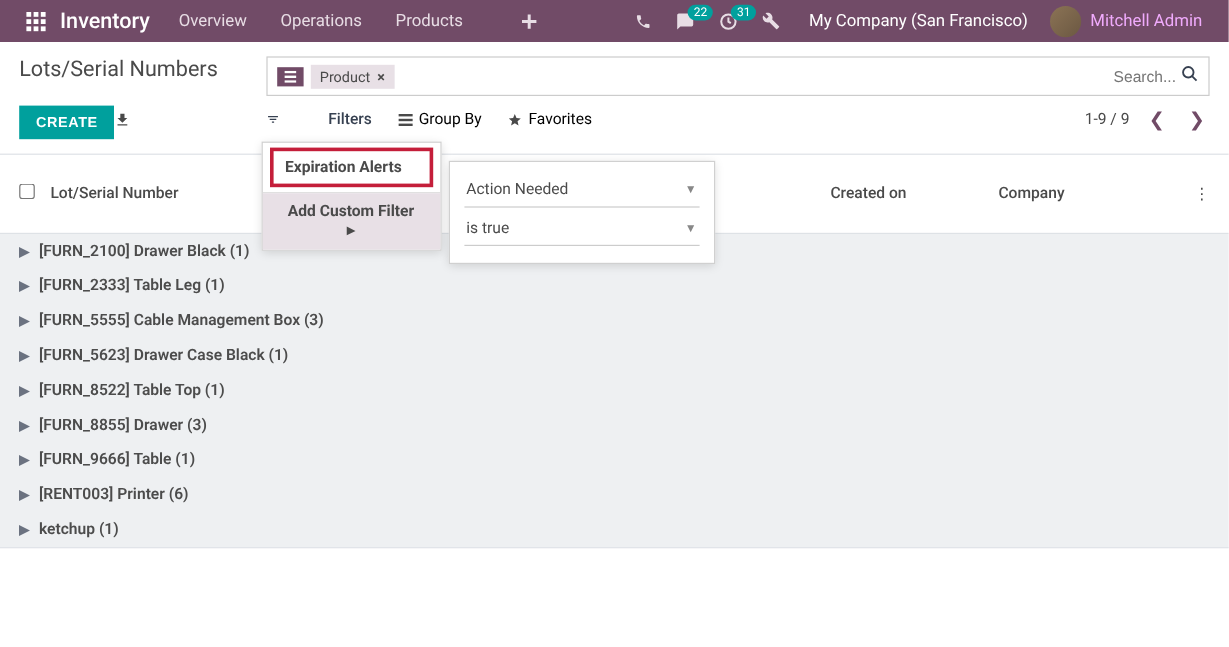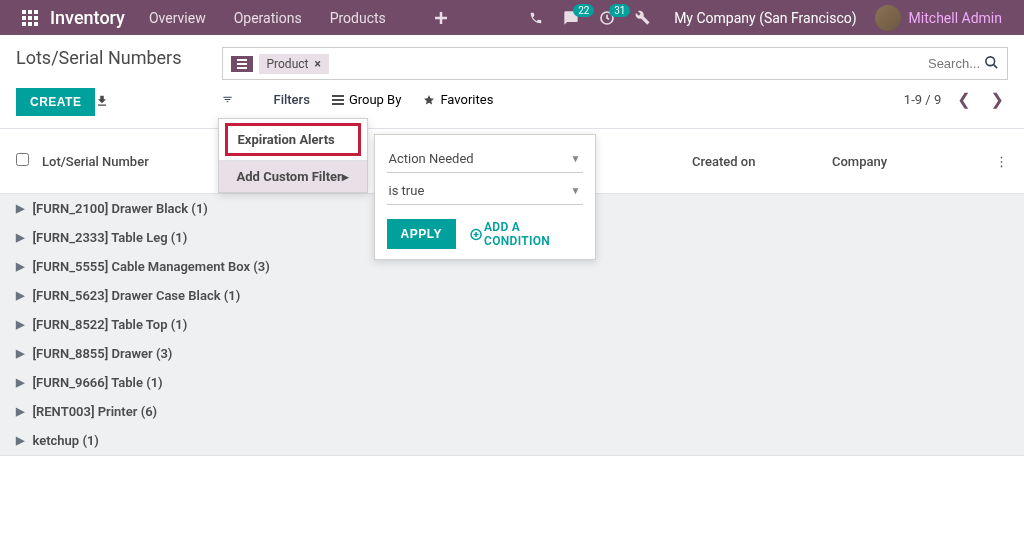--- a/index.html
+++ b/index.html
@@ -37,21 +37,21 @@
     .options-row { display: flex; align-items: center; padding: 10px 0 8px 0; position: relative; }
     .opt { display: flex; align-items: center; gap: 5px; margin-right: 22px; color: #000000; cursor: pointer; font-size: 13px; }
     .opt.active { color: #374151; font-weight: 500; gap: 41px; }
     .pager { margin-left: auto; display: flex; align-items: center; gap: 12px; color: #4a4a4a; font-size: 13px; }
     .pager .arrow { color: #714B67; cursor: pointer; font-size: 16px; padding: 0 4px; }
     
     
     .dropdown-panel { position: absolute; top: 38px; left: -4px; background: #fff; border: 1px solid #d0d0d0; box-shadow: 0 2px 8px rgba(0,0,0,0.15); z-index: 100; min-width: 150px; }
     .dd-item { padding: 8px 14px; cursor: pointer; color: #4a4a4a; white-space: nowrap; font-weight: bold; }
     .dd-item.highlight { border: 3px solid #c41e3a; margin: 4px 6px; padding: 6px 10px; }
-    .dd-item.hover { background: #e8e0e6; display: flex; align-items: center; justify-content: center; }
+    .dd-item.hover { background: #e8e0e6; display: flex; align-items: center; justify-content: space-between; flex-direction: column; }
     .dd-sep { border-top: 1px solid #e0e0e0; }
     
     .custom-filter-panel { position: absolute; top: 38px; left: 152px; background: #fff; border: 1px solid #d0d0d0; box-shadow: 0 2px 8px rgba(0,0,0,0.15); z-index: 100; padding: 10px 12px; width: 222px; margin-top: 16px; }
     .cf-select { width: 100%; border: none; border-bottom: 1px solid #ccc; padding: 6px 2px; font-size: 13px; color: #4a4a4a; background: #fff; margin-bottom: 4px; display: flex; justify-content: space-between; align-items: center; cursor: pointer; }
     .cf-caret { color: #888; font-size: 10px; }
     .cf-buttons { display: flex; align-items: center; gap: 14px; margin-top: 14px; }
     .btn-apply { background: #00A09D; color: #fff; border: none; padding: 8px 14px; font-size: 12px; font-weight: 600; cursor: pointer; letter-spacing: 0.5px; }
     .btn-add-cond { color: #00A09D; font-size: 12px; font-weight: 600; cursor: pointer; display: flex; align-items: center; gap: 2px; letter-spacing: 0.3px; }
     
     
@@ -196,30 +196,20 @@
 
       <div class="custom-filter-panel">
         <div class="cf-select">
           <span>Action Needed</span>
           <span class="cf-caret">▼</span>
         </div>
         <div class="cf-select">
           <span>is true</span>
           <span class="cf-caret">▼</span>
         </div>
-        <div class="cf-buttons">
-          <button class="btn-apply">APPLY</button>
-          <span class="btn-add-cond">
-            <svg width="13" height="13" viewBox="0 0 24 24" fill="none" stroke="#00A09D" stroke-width="3">
-                <circle cx="12" cy="12" r="10"></circle>
-                <path d="M12 7v10M7 12h10"></path>
-              </svg>
-            <span>ADD A CONDITION</span>
-          </span>
-        </div>
       </div>
     </div>
   </div>
 </div>
 
 <div class="table-header">
   <div class="th-check"><input type="checkbox" style=""></div>
   <div class="th th-lot">Lot/Serial Number</div>
   <div class="th th-ref">Internal Reference</div>
   <div class="th th-prod">Product</div>

